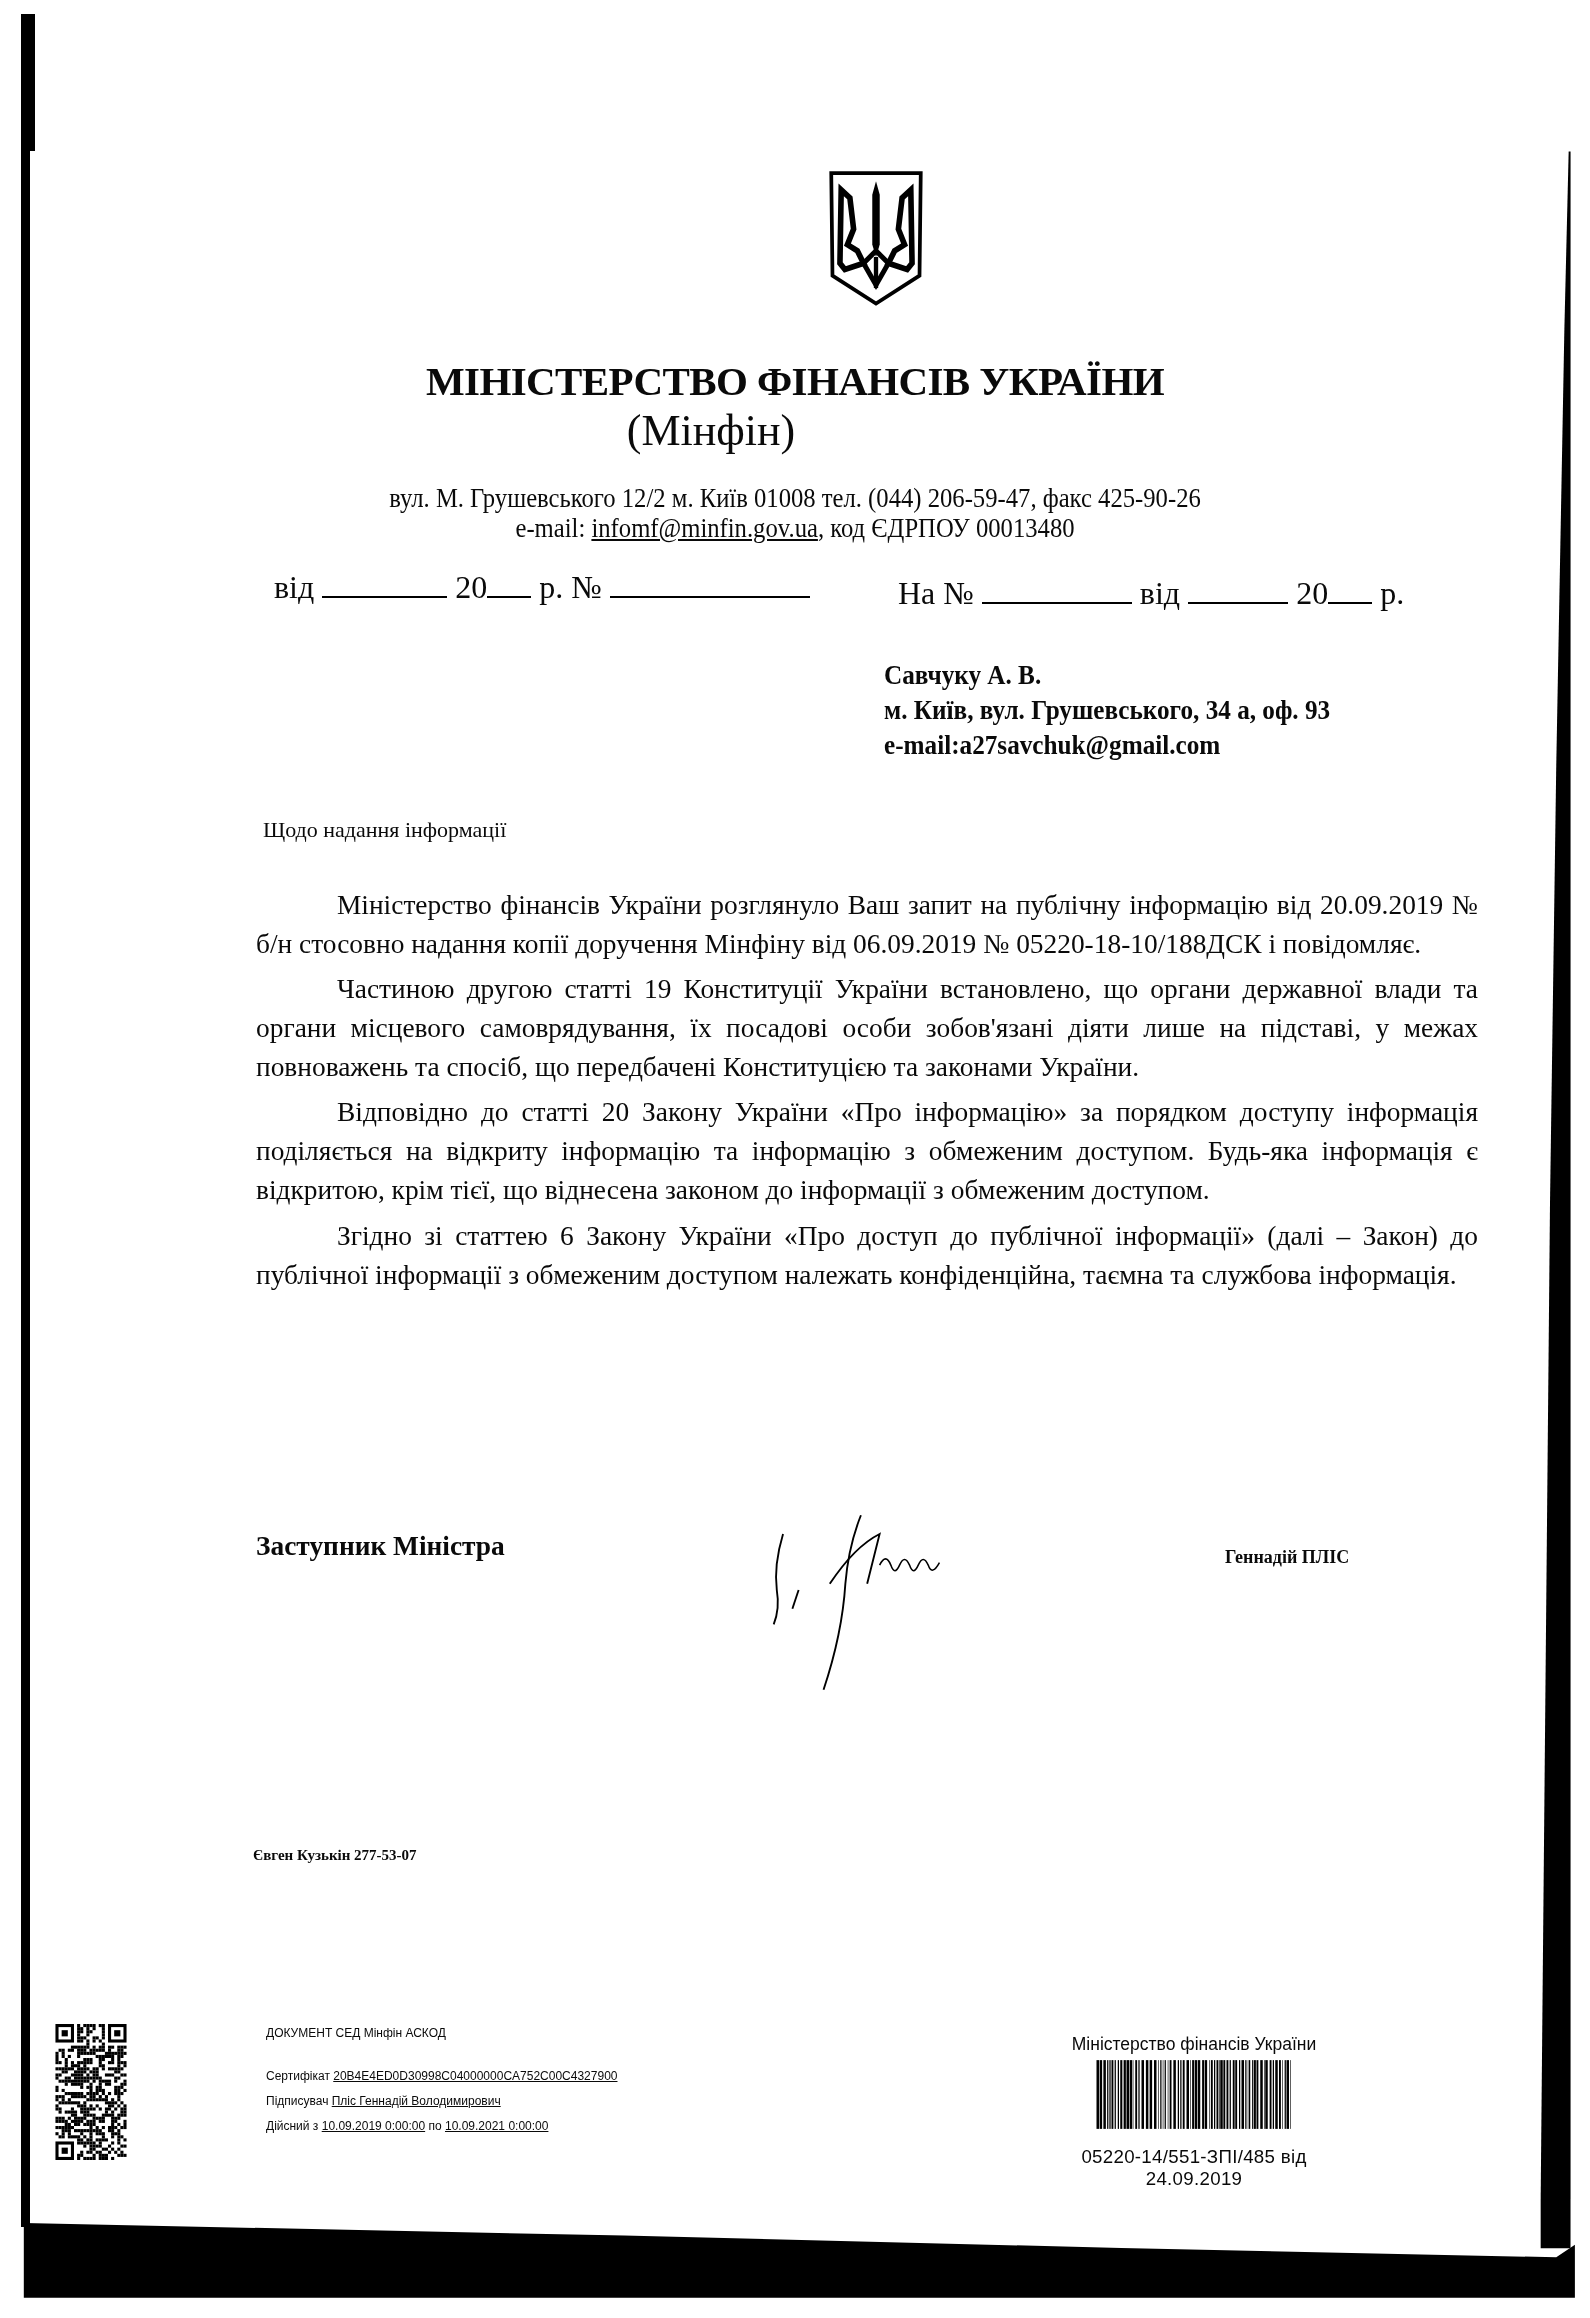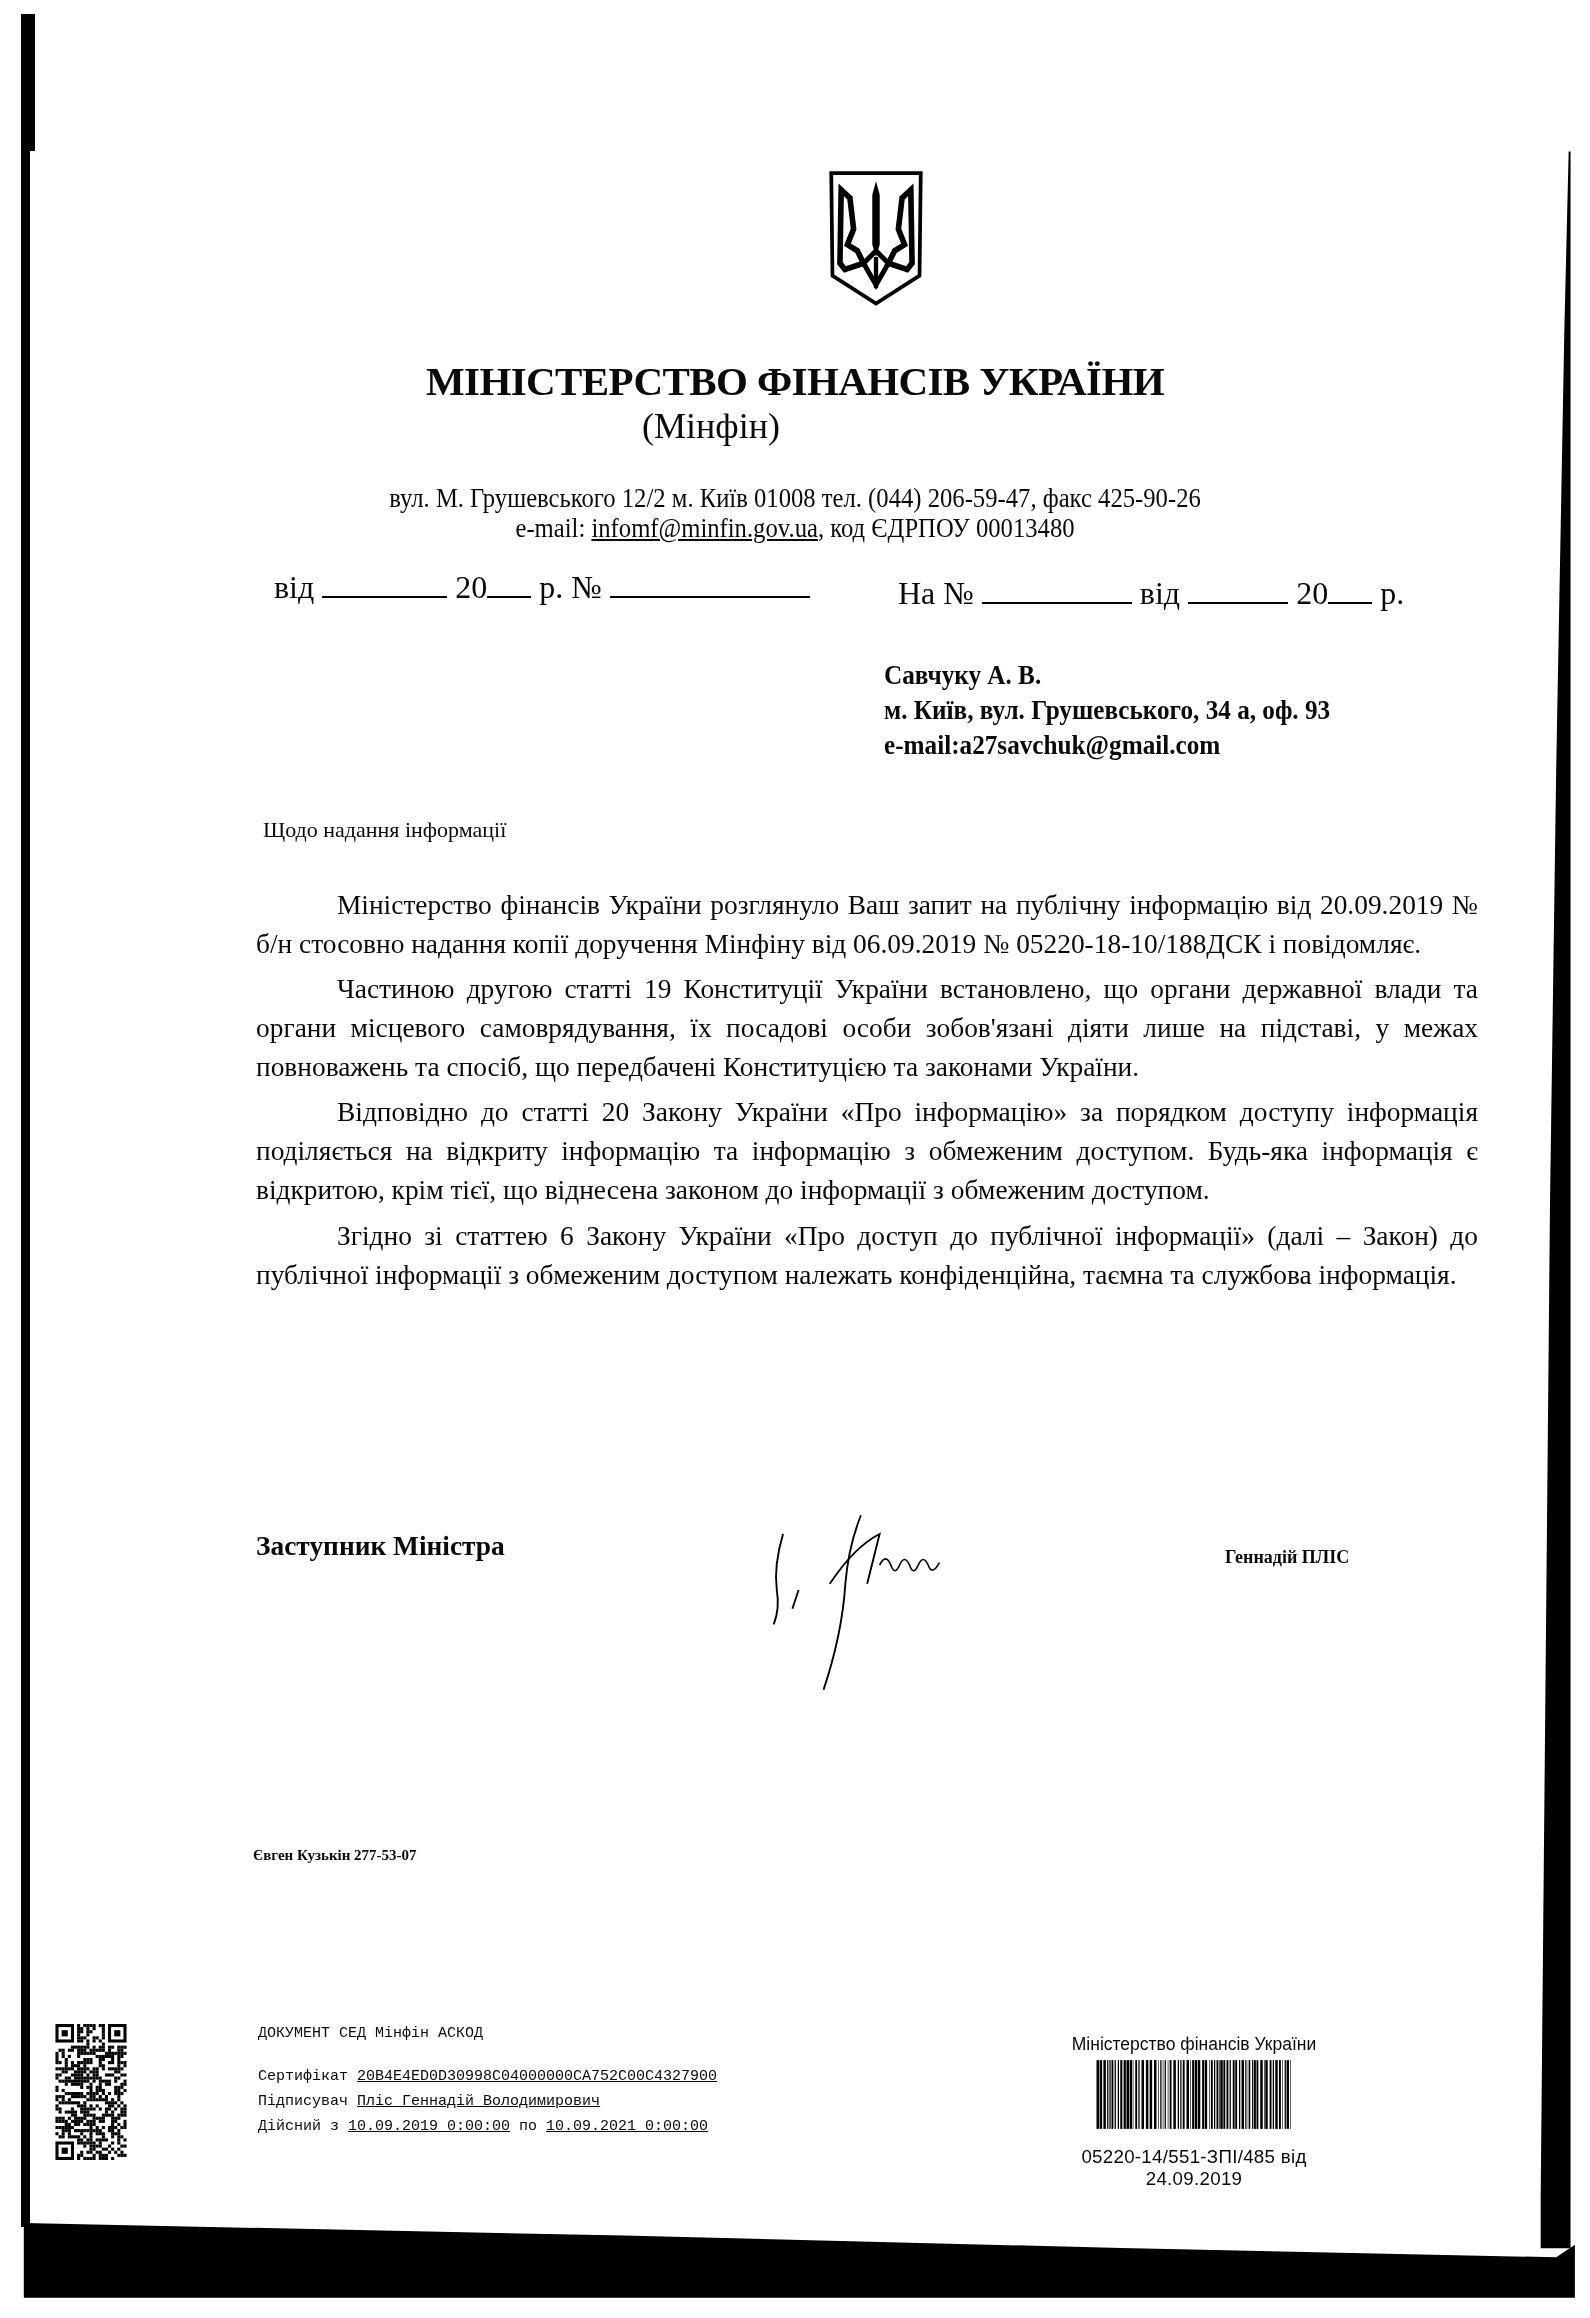--- a/index.html
+++ b/index.html
@@ -5,21 +5,21 @@
   html, body { margin:0; padding:0; background:#ffffff; }
   body { width:1590px; height:2319px; position:relative; overflow:hidden; color:#0a0a0a;
          font-family:"Liberation Serif","DejaVu Serif",serif; }
   .abs { position:absolute; }
   .scan-edge { position:absolute; background:#000; }
   .sans { font-family:"Liberation Sans","DejaVu Sans",sans-serif; }
 
   
   #coat { left:826px; top:170px; width:100px; height:138px; }
   #title { left:0; width:1590px; top:357px; text-align:center; font-weight:bold; font-size:41px; letter-spacing:-0.6px; }
-  #subtitle { left:0; width:1422px; top:405px; text-align:center; font-size:36px; }
+  #subtitle { left:0; width:1422px; top:405px; text-align:center; font-size:44px; }
   #addr1 { left:0; width:1590px; top:483px; text-align:center; font-size:27.4px; transform:scaleX(0.9); }
   #addr2 { left:0; width:1590px; top:513px; text-align:center; font-size:27.4px; transform:scaleX(0.9); }
   .u { text-decoration:underline; }
 
   .refline { top:569px; font-size:32px; white-space:nowrap; }
   .blank { display:inline-block; border-bottom:2.5px solid #000; height:0.6px; vertical-align:baseline; }
 
   #recipient { left:884px; top:658px; font-weight:bold; font-size:27.4px; line-height:35px; transform:scaleX(0.92); transform-origin:left top; white-space:nowrap; }
 
   #subject { left:263px; top:817px; font-size:22px; }
@@ -27,21 +27,21 @@
   #body { left:256px; top:886px; width:1222px; font-size:27.4px; line-height:39px; text-align:justify; transform:scaleX(1); }
   #body p { margin:0 0 6.2px 0; text-indent:81px; text-align:justify; text-align-last:left; }
 
   #position { left:256px; top:1531px; font-weight:bold; font-size:27.4px; }
   #signame { left:1225px; top:1547px; font-weight:bold; font-size:18px; }
   #signature { left:755px; top:1509px; width:324px; height:187px; }
 
   #executor { left:253px; top:1847px; font-size:15px; font-weight:bold; }
 
   #qr { left:55px; top:2024px; width:72px; height:136px; }
-  #sed-block { left:258px; top:2021px; font-size:15px; line-height:25px;font-family:Liberation Mono, monospace; }
+  #sed-block { left:266px; top:2021px; font-size:12px; line-height:25px; }
   #sed-block .head { margin-bottom:17.5px; }
   #stamp { left:1032px; top:2034px; width:324px; text-align:center; }
   #stamp .org { font-size:17.5px; }
   #barcode { margin:5px auto 0 auto; width:200px; height:69px; }
   #stamp .regno { font-size:18.7px; margin-top:15px; letter-spacing:0.3px; }
 </style>
 </head>
 <body>
 
 <div class="scan-edge" style="left:21px; top:13.7px; width:13.7px; height:137px;"></div>

